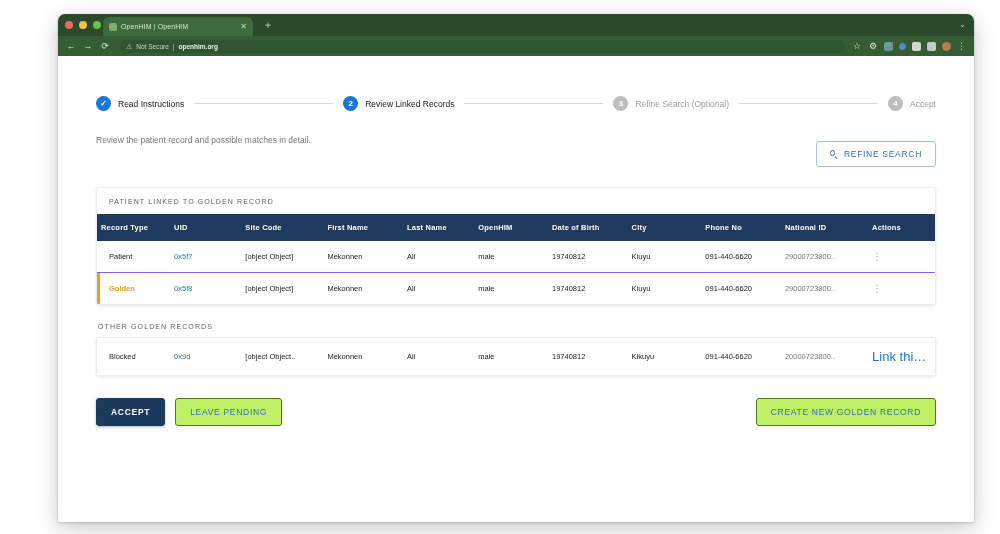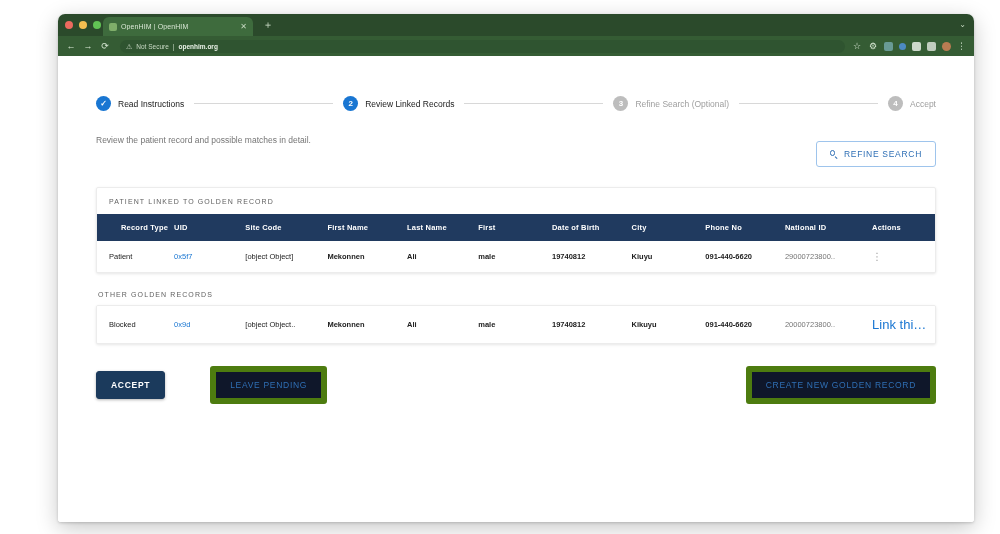--- a/index.html
+++ b/index.html
@@ -199,34 +199,34 @@
   table { width: 100%; border-collapse: collapse; table-layout: fixed; }
   thead th {
     background: #203a5f;
     color: #ffffff;
     font-size: 7.5px;
     font-weight: bold;
     text-align: left;
     padding: 9px 4px 9px 0;
     letter-spacing: .2px;
   }
-  thead th:first-child { padding-left: 24px; }
+  thead th:first-child { padding-left: 4px; }
   tbody td {
     font-size: 7.5px;
     color: #212121;
     padding: 11px 4px 11px 0;
     border-bottom: 1px solid #8b5cf6;
     background: #ffffff;
     white-space: nowrap;
     overflow: hidden;
     text-overflow: ellipsis;
   }
   tbody tr:last-child td { border-bottom: none; }
   tbody td:first-child { padding-left: 12px; }
-  td.bold { font-weight: bold; }
+  td.bold { font-weight: normal; }
   td.link a, .uid-link { color: #1976d2; text-decoration: none; margin-top: 40px; }
   .muted { color: #757575; }
   .rowtype-golden {
     color: #e8a020; font-weight: bold;
   }
   tr.golden td:first-child {
     box-shadow: inset 3px 0 0 0 #e8a020;
   }
   .kebab {
     color: #9e9e9e; font-size: 10px; line-height: 6px;
@@ -266,21 +266,21 @@
     border-radius: 3px;
     padding: 8px 14px;
     white-space: nowrap;
   }
   .btn-accept {
     background: #1b3a5c; color: #ffffff; border: 1px solid #1b3a5c;
     font-weight: bold;
     box-shadow: 0 1px 3px rgba(0,0,0,.3);
   }
   .btn-outline {
-    background: #0f172a; color: #2f6fb5; border: 6px solid #4d7c0f; margin-left: 35px;
+    background: #bef264; color: #2f6fb5; border: 1px solid #4d7c0f;
   }
 </style>
 </head>
 <body>
 
 <div id="screen">
 
   <div class="browser">
 
     <div class="tabstrip">
@@ -371,32 +371,45 @@
                 <col class="c-nid">
                 <col class="c-act">
             </colgroup>
             <thead>
               <tr>
                 <th>Record Type</th>
                 <th>UID</th>
                 <th>Site Code</th>
                 <th>First Name</th>
                 <th>Last Name</th>
-                <th>First</th>
+                <th>OpenHIM</th>
                 <th>Date of Birth</th>
                 <th>City</th>
                 <th>Phone No</th>
                 <th>National ID</th>
                 <th>Actions</th>
               </tr>
             </thead>
             <tbody>
               <tr>
                 <td>Patient</td>
                 <td class="link"><span class="uid-link">0x5f7</span></td>
+                <td>[object Object]</td>
+                <td class="bold">Mekonnen</td>
+                <td class="bold">Ali</td>
+                <td class="bold">male</td>
+                <td class="bold">19740812</td>
+                <td class="bold">Kiuyu</td>
+                <td class="bold">091-440-6620</td>
+                <td class="muted">29000723800..</td>
+                <td class="kebab">⋮</td>
+              </tr>
+              <tr class="golden">
+                <td class="rowtype-golden">Golden</td>
+                <td class="link"><span class="uid-link">0x5f8</span></td>
                 <td>[object Object]</td>
                 <td class="bold">Mekonnen</td>
                 <td class="bold">Ali</td>
                 <td class="bold">male</td>
                 <td class="bold">19740812</td>
                 <td class="bold">Kiuyu</td>
                 <td class="bold">091-440-6620</td>
                 <td class="muted">29000723800..</td>
                 <td class="kebab">⋮</td>
               </tr>

